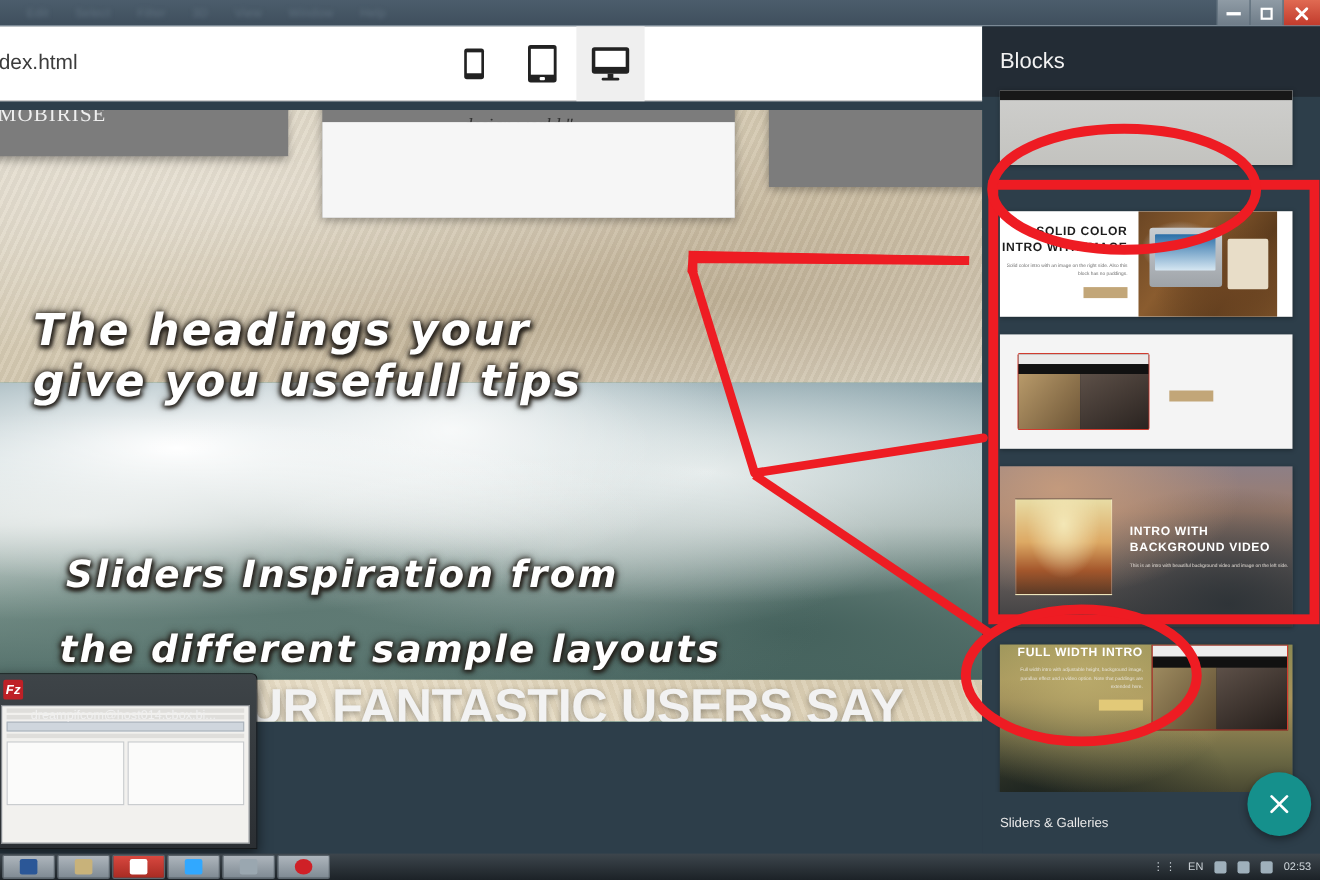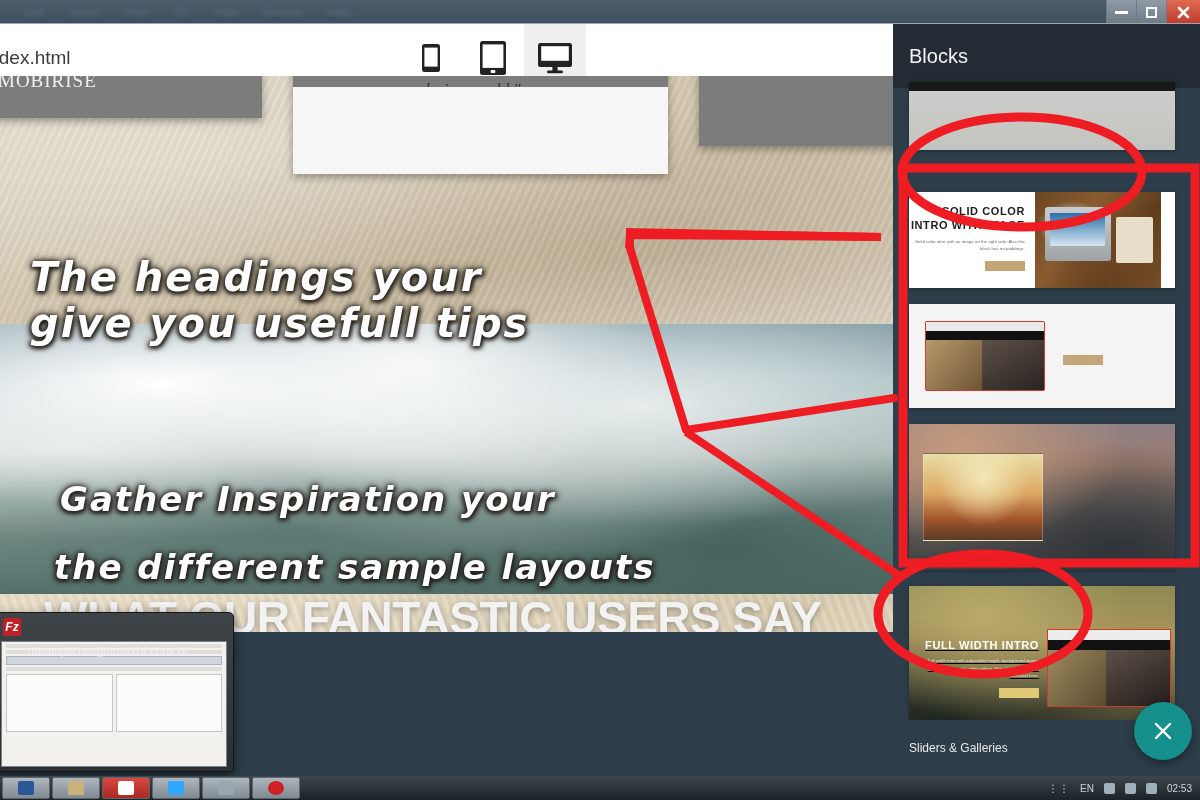--- a/index.html
+++ b/index.html
@@ -47,21 +47,21 @@
     white-space:nowrap;
   }
   #devicebar { position:absolute; left:400px; top:0; height:68px; display:flex; }
   .devbtn {
     width:62px; height:68px; display:flex; align-items:center; justify-content:center;
   }
   .devbtn.active { background:#efefef; }
 
   
   #canvas {
-    position:absolute; left:0; top:76px; width:893px; height:556px;
+    position:absolute; left:0; top:100px; width:893px; height:556px;
     overflow:hidden; background:#0f766e;
   }
   
   .band-paper {
     position:absolute; left:0; top:0; width:893px; height:248px;
     background:
       radial-gradient(ellipse at 20% 30%, rgba(255,255,255,.35), rgba(0,0,0,0) 60%),
       radial-gradient(ellipse at 75% 70%, rgba(120,95,60,.25), rgba(0,0,0,0) 60%),
       linear-gradient(160deg,#ded7c6 0%,#d6cbb4 35%,#cfc2a8 60%,#e4ddcd 100%);
   }
@@ -263,21 +263,21 @@
   #block3 .right3 { margin-left:16px; }
   #block3 .bi-title { color:#fff; }
   #block3 .bi-desc { color:#e3ddd6; }
   
   #block4 {
     top:498px; height:164px;
     background:
       radial-gradient(ellipse at 28% 18%, #b9a96a 0%, rgba(0,0,0,0) 55%),
       radial-gradient(ellipse at 10% 85%, #1d2420 0%, rgba(0,0,0,0) 55%),
       linear-gradient(#8c8a52 0%, #a9935a 30%, #6d6a45 62%, #26281f 100%);
-    display:flex; align-items:center;text-decoration:underline;
+    display:flex; 
   }
   #block4 .left4 { width:120px; margin-left:10px; text-align:right; }
   #block4 .left4 .bi-title { color:#fff; }
   #block4 .left4 .bi-desc { color:#e6e2d6; }
   #block4 .left4 .bi-btn { margin-left:auto; background:#e2c978; }
   #block4 .browser2 {
     width:124px; height:78px; margin-left:8px; background:#1a1a1a;
     border:1px solid #d03b2e; position:relative;
   }
   #block4 .browser2 .bbar { height:10px; background:#ececec; }
@@ -395,21 +395,21 @@
   <div class="site-sub">Shape your future web project with sharp design and refine coded functions.</div>
 
   <div class="scard" style="left:293px;"></div>
   <div class="scard" style="left:697px;"></div>
 
   <div class="hand" id="hand1">
     <span>The headings your</span>
     <span class="l2">give you usefull tips</span>
   </div>
   <div class="hand" id="hand2">
-    <span>Gather Inspiration your</span>
+    <span>Sliders Inspiration from</span>
     <span class="l2">the different sample layouts</span>
   </div>
 </div>
 
 <div id="fz">
   <div class="tt">
     <div class="fzlogo">Fz</div>
     <div class="tttext">dreampifcom@host014.cbox.bi...</div>
   </div>
   <div class="body">
@@ -456,20 +456,24 @@
           <div class="bright"></div>
         </div>
       </div>
       <div class="right2">
         <div class="bi-btn"></div>
       </div>
     </div>
 
     <div class="blockitem" id="block3">
       <div class="inner"></div>
+      <div class="right3">
+        <div class="bi-title">INTRO WITH BACKGROUND VIDEO</div>
+        <div class="bi-desc">This is an intro with beautiful background video and image on the left side.</div>
+      </div>
     </div>
 
     <div class="blockitem" id="block4">
       <div class="left4">
         <div class="bi-title">FULL WIDTH INTRO</div>
         <div class="bi-desc">Full width intro with adjustable height, background image, parallax effect and a video option. Note that paddings are extended here.</div>
         <div class="bi-btn"></div>
       </div>
       <div class="browser2">
         <div class="bbar"></div>

